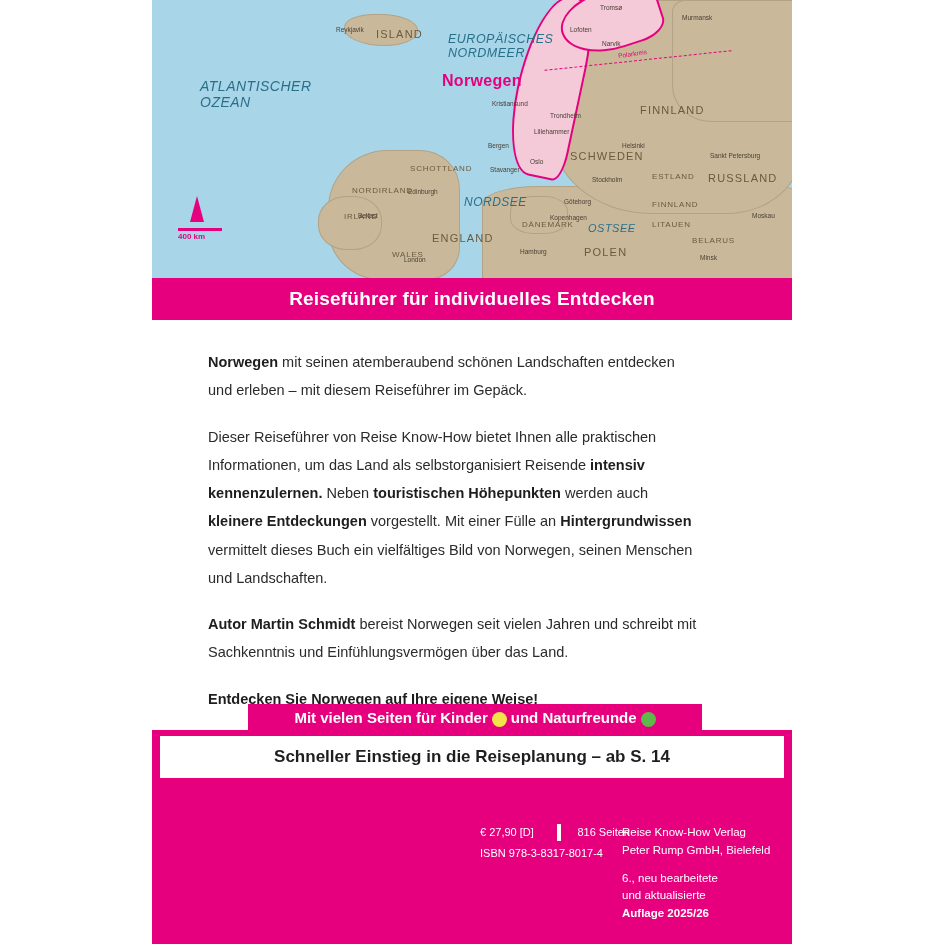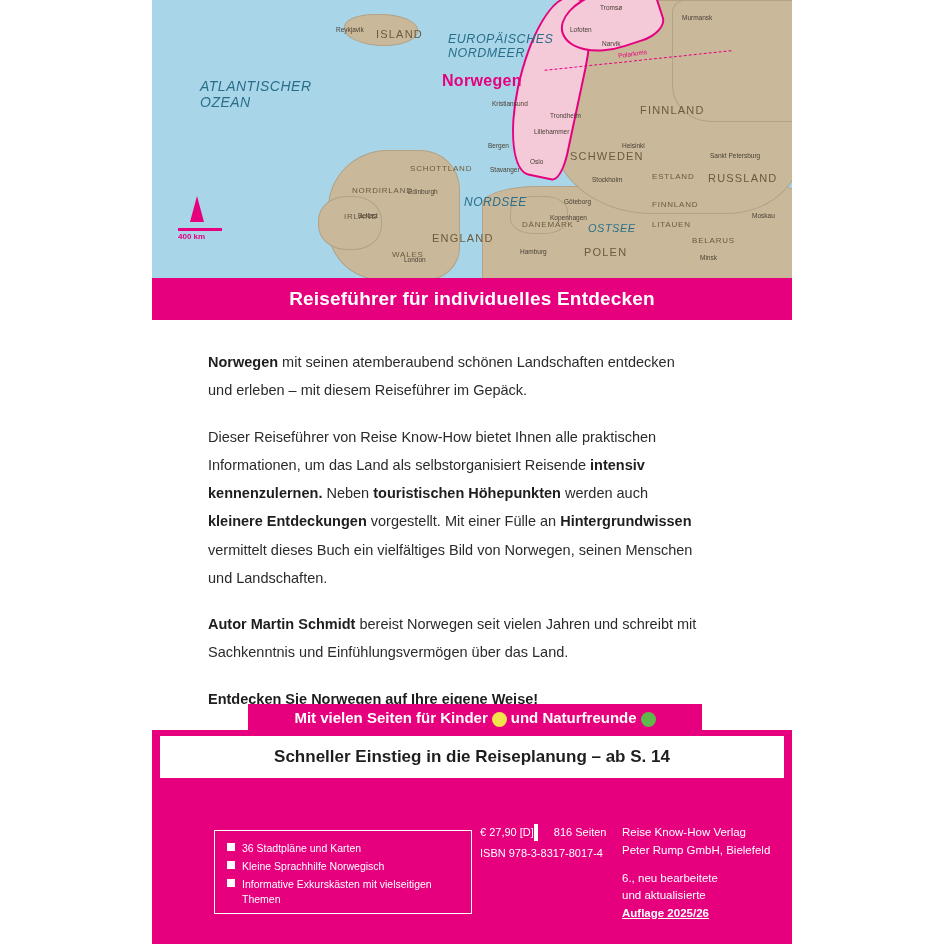--- a/index.html
+++ b/index.html
@@ -218,20 +218,21 @@
     left: 328px;
     top: 94px;
     width: 150px;
     color: #ffffff;
     font-size: 11px;
     line-height: 1.5;
   }
   .price-row {
     display: flex;
     align-items: baseline;
+    justify-content: space-between;
   }
   .price-sep {
     display: inline-block;
     border-left: 4px solid #ffffff;
     padding-left: 16px;
   }
   .publisher-col {
     position: absolute;
     left: 470px;
     top: 94px;
@@ -372,49 +373,35 @@
     <span>Mit vielen Seiten für Kinder</span>
     <span class="emoji-badge"></span>
     <span>und Naturfreunde</span>
     <span class="emoji-badge green"></span>
   </div>
 
   <div class="pink-lower">
 
     <div class="white-strip">Schneller Einstieg in die Reiseplanung – ab S. 14</div>
 
-    <div class="bullets-box">
-      <div class="bullet-row">
-        <span class="bullet-sq"></span>
-        <span>36 Stadtpläne und Karten</span>
-      </div>
-      <div class="bullet-row">
-        <span class="bullet-sq"></span>
-        <span>Kleine Sprachhilfe Norwegisch</span>
-      </div>
-      <div class="bullet-row">
-        <span class="bullet-sq"></span>
-        <span>Informative Exkurskästen mit vielseitigen Themen</span>
-      </div>
-    </div>
 
     <div class="price-col">
       <div class="price-row">
         <span>€ 27,90 [D]</span>
         <span class="price-sep">816 Seiten</span>
       </div>
       <div style="margin-top:4px;">ISBN 978-3-8317-8017-4</div>
     </div>
 
 
     <div class="publisher-col">
       <div>Reise Know-How Verlag</div>
       <div>Peter Rump GmbH, Bielefeld</div>
     </div>
 
     <div class="edition-col">
       <div>6., neu bearbeitete</div>
       <div>und aktualisierte</div>
-      <div style="font-weight:bold;text-decoration:underline;">Auflage 2025/26</div>
+      <div style="font-weight:bold;">Auflage 2025/26</div>
     </div>
   </div>
 
 </div>
 
 </body></html>

